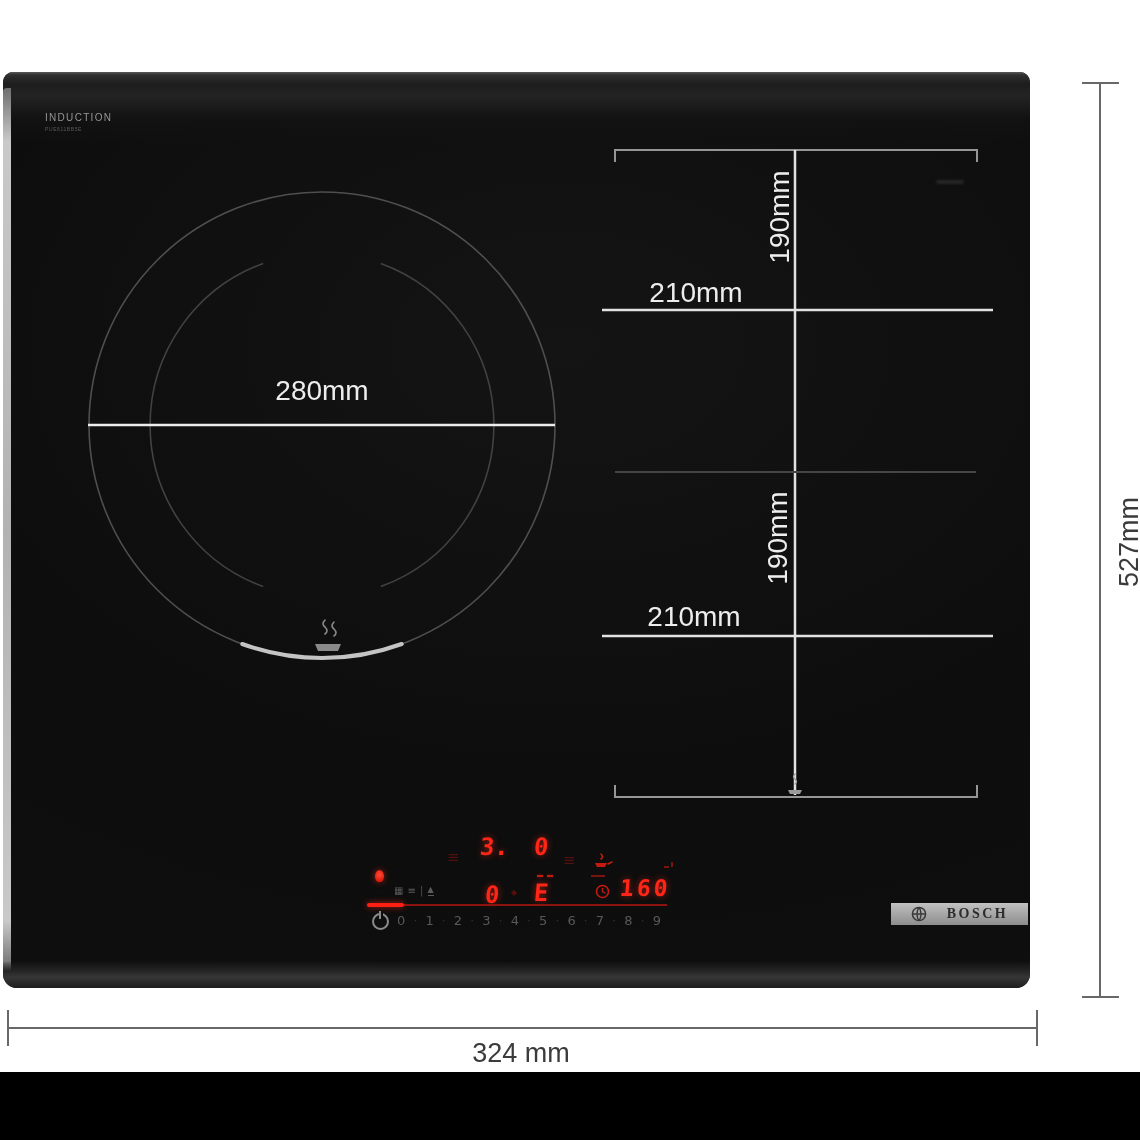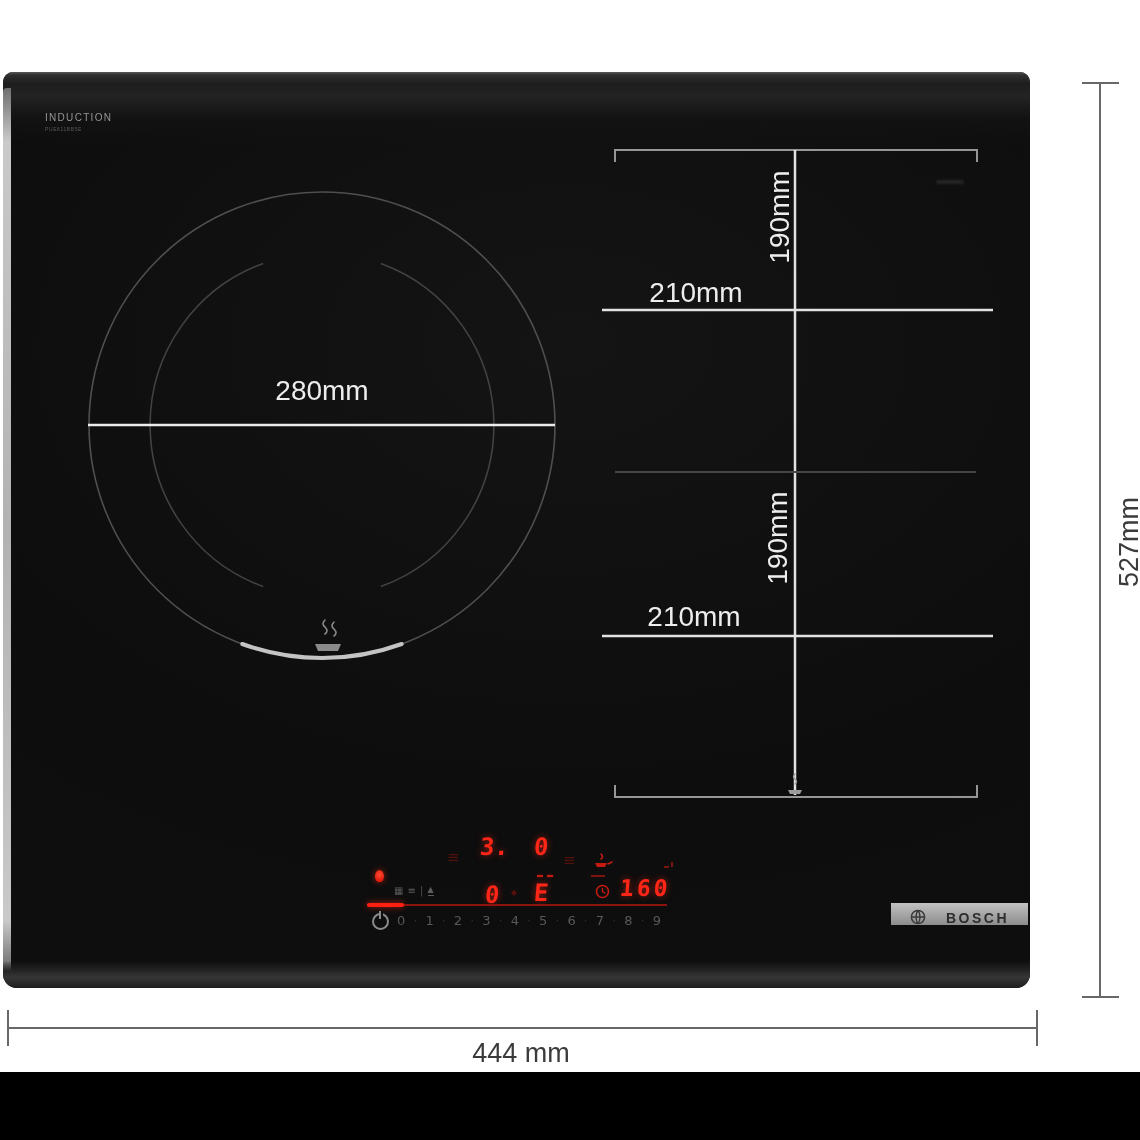--- a/index.html
+++ b/index.html
@@ -55,21 +55,21 @@
   .power-glyph::after{content:"";position:absolute;left:50%;top:-4px;width:2px;height:8px;
        background:#0d0d0d;border-left:2px solid #8a8a8a;transform:translateX(-2px);}
   .slider-numbers{position:absolute;left:394px;top:840px;width:264px;height:16px;display:flex;
        justify-content:space-between;align-items:center;}
   .slider-numbers .num{color:#585858;font-size:13px;font-family:"DejaVu Sans",sans-serif;}
   .slider-numbers .dot{color:#3b3b3b;font-size:10px;}
 
   
   .bosch-bar{position:absolute;left:888px;top:831px;width:137px;height:22px;
        background:linear-gradient(180deg,#c2c2c2 0,#a9a9a9 45%,#8d8d8d 100%);
-       display:flex;align-items:flex-end;justify-content:center;gap:20px;}
+       display:flex;align-items:center;justify-content:center;gap:20px;font-family:Liberation Serif, serif;}
   .bosch-word{font-size:14px;font-weight:bold;letter-spacing:2.5px;color:#2d2d2d;line-height:1;}
 
   
   .dim-line{position:absolute;background:#686868;}
   .dim-label{position:absolute;color:#3b3b3b;font-size:27px;transform:translate(-50%,-50%);white-space:nowrap;}
   .dim-label.v{transform:translate(-50%,-50%) rotate(-90deg);}
   .bottom-bar{position:absolute;left:0;top:1072px;width:1140px;height:68px;background:#000;}
 </style>
 </head>
 <body>
@@ -188,21 +188,21 @@
         <path d="M 8 1.8 C 10.6 4 10.6 12 8 14.2 C 5.4 12 5.4 4 8 1.8 Z" fill="none" stroke="#3a3a3a" stroke-width="1.3"></path>
         <line x1="1.6" y1="8" x2="14.4" y2="8" stroke="#3a3a3a" stroke-width="1.5"></line>
       </svg>
       <span class="bosch-word">BOSCH</span>
     </div>
   </div>
 
   <div class="dim-line" style="left:8px;top:1027px;width:1029px;height:2px;"></div>
   <div class="dim-line" style="left:7px;top:1010px;width:2px;height:36px;"></div>
   <div class="dim-line" style="left:1036px;top:1010px;width:2px;height:36px;"></div>
-  <div class="dim-label" style="left:521px;top:1053px;">444 mm</div>
+  <div class="dim-label" style="left:521px;top:1053px;">324 mm</div>
 
   <div class="dim-line" style="left:1099px;top:83px;width:2px;height:914px;"></div>
   <div class="dim-line" style="left:1082px;top:82px;width:37px;height:2px;"></div>
   <div class="dim-line" style="left:1082px;top:996px;width:37px;height:2px;"></div>
   <div class="dim-label v" style="left:1129px;top:542px;">527mm</div>
 
   <div class="bottom-bar"></div>
 </div>
 
 </body></html>

